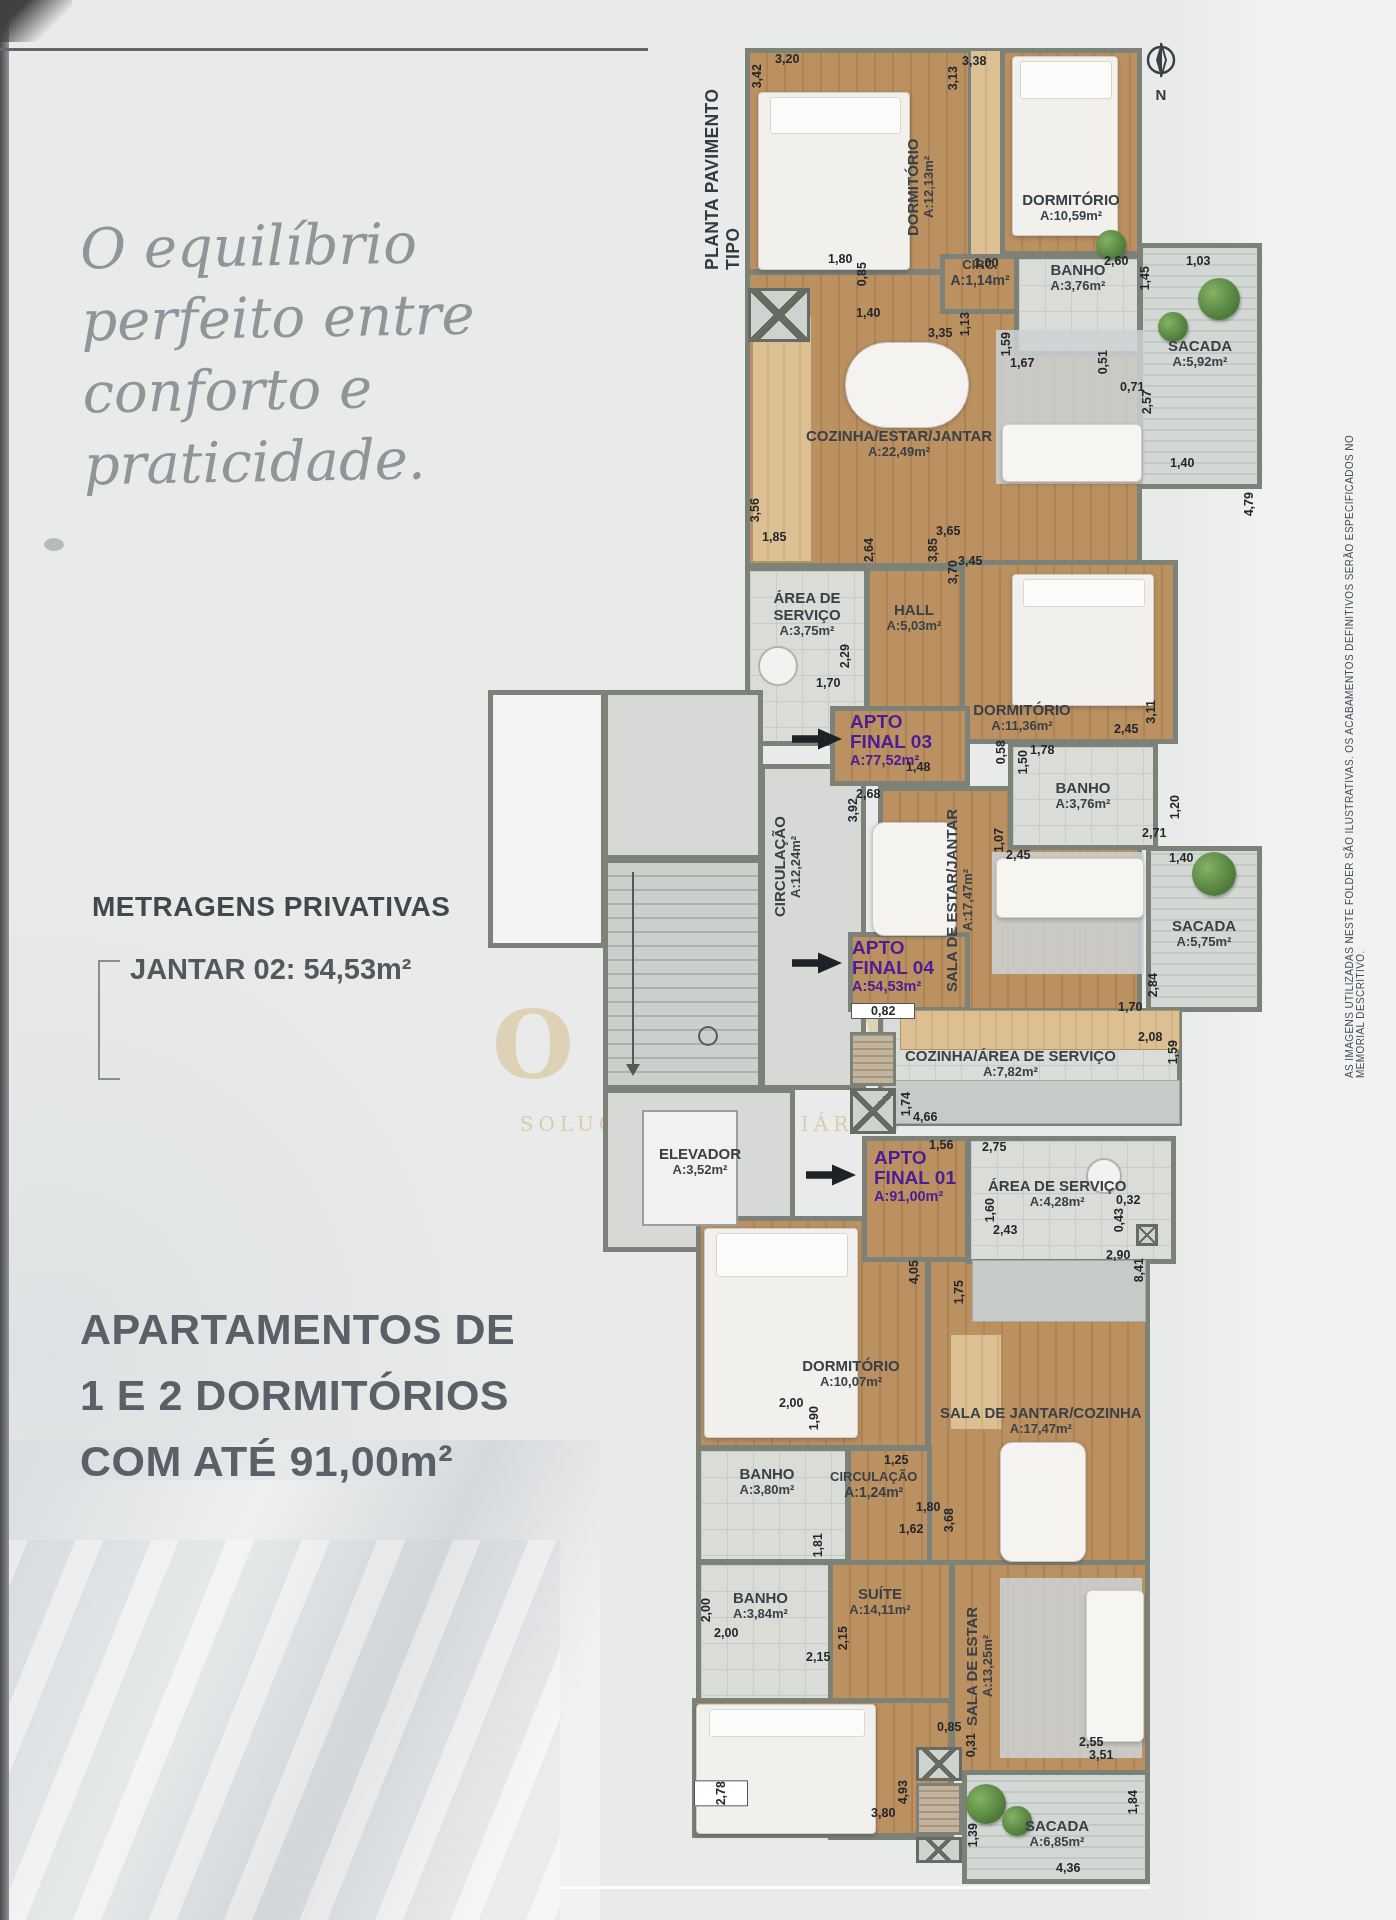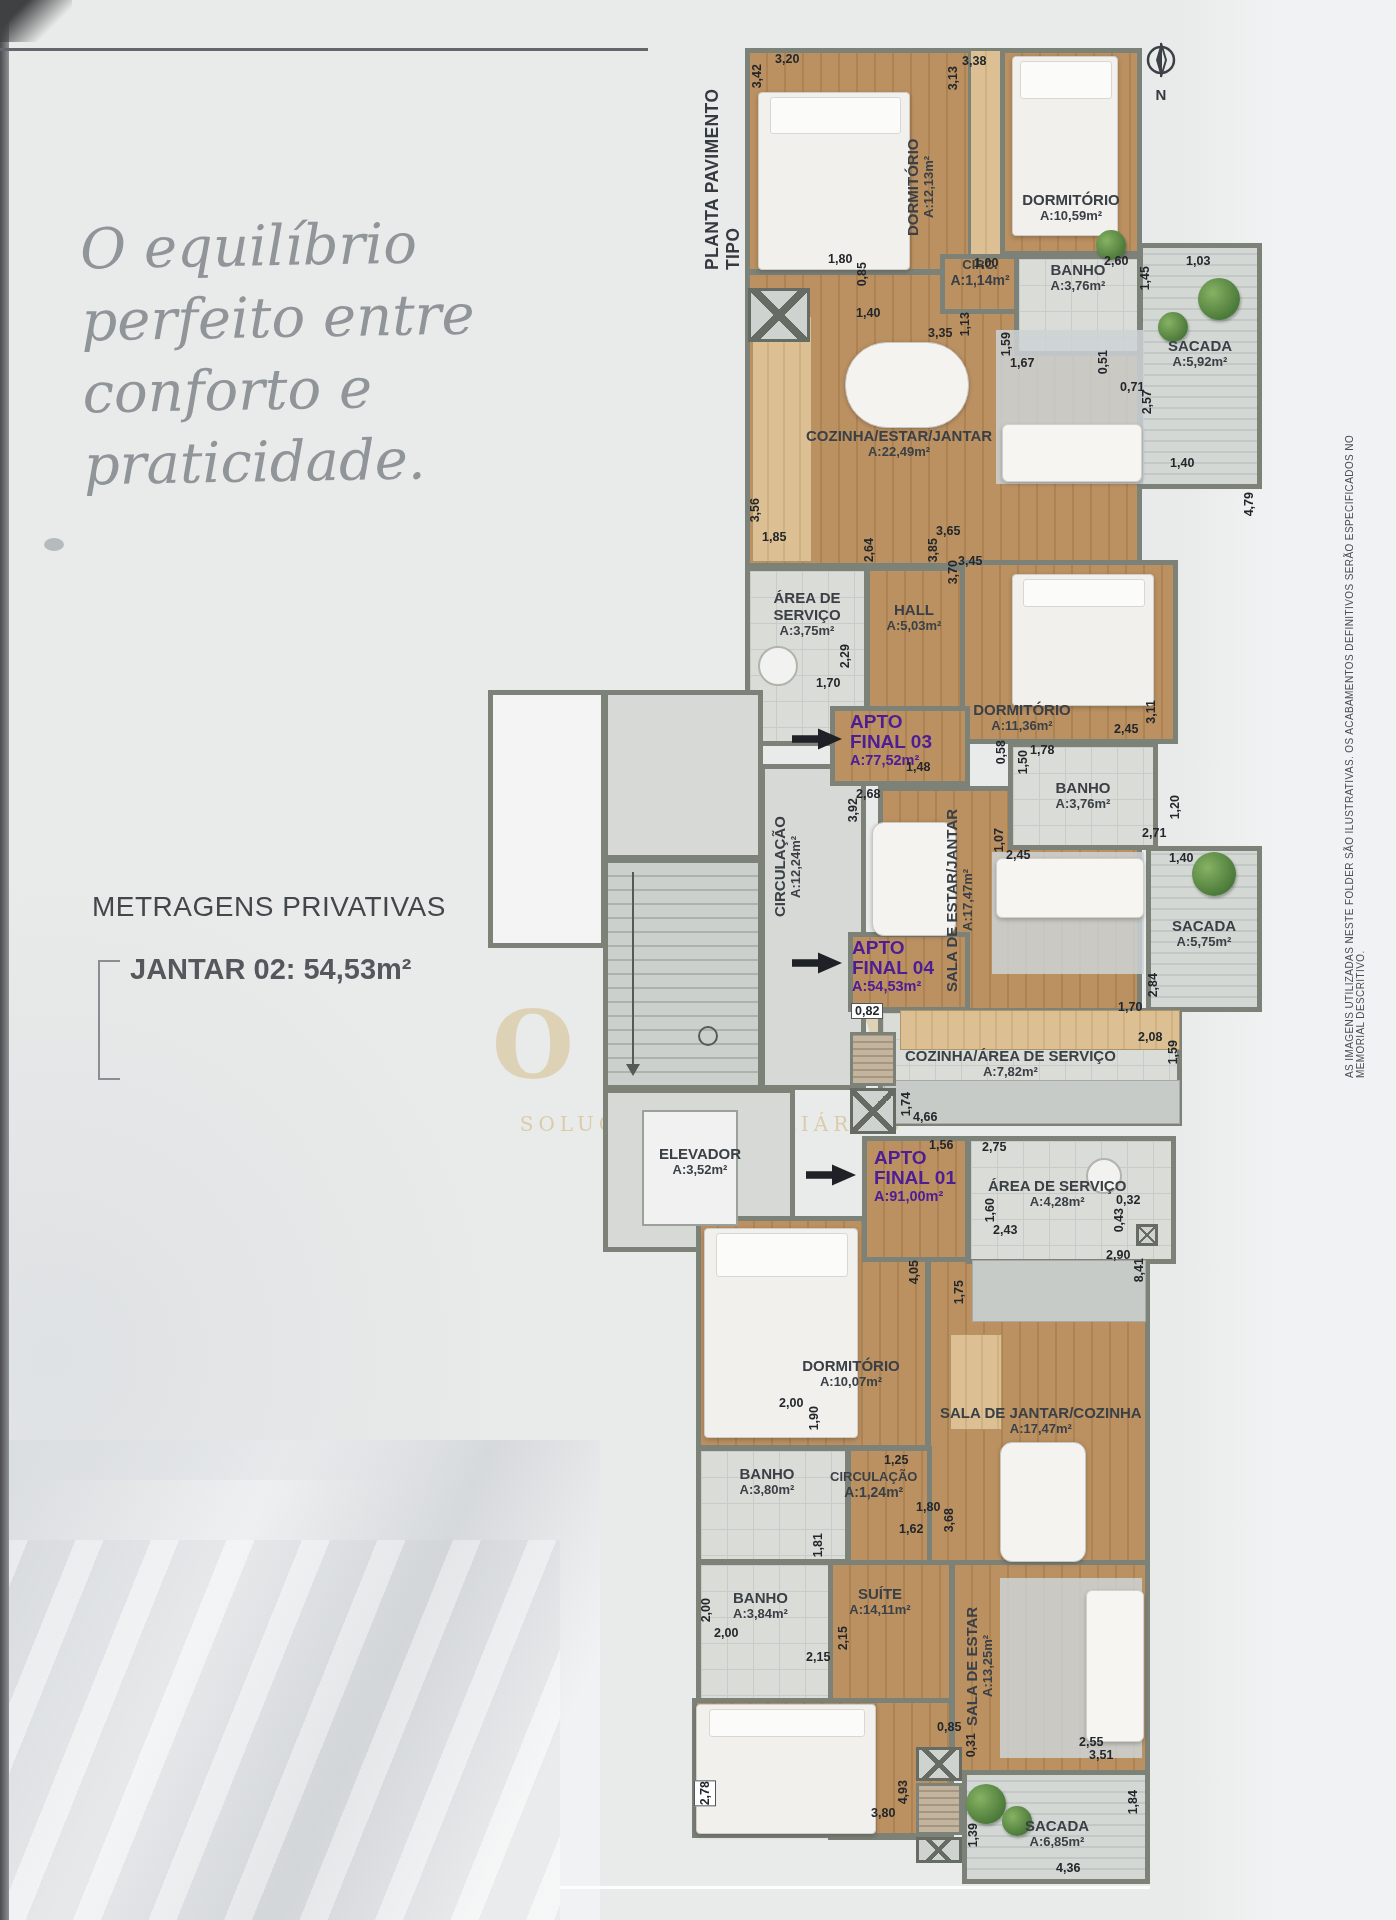--- a/index.html
+++ b/index.html
@@ -18,41 +18,41 @@
   .hallc{background:#d6d9d5}
   .whitefl{background:#f3f4f3}
   .stairsfl{background:repeating-linear-gradient(0deg,#ccd0cc 0 12px,#adb2ad 12px 14px)}
   .rlabel{position:absolute;font-weight:700;color:#3a4046;text-align:center;font-size:15px;line-height:1.12;z-index:30}
   .rlabel .nm{text-transform:uppercase;white-space:nowrap}
   .rlabel .ar{font-size:13px;white-space:nowrap}
   .rlabel.wrap .nm{white-space:normal}
   .rlabel.sm{font-size:13px}.rlabel.sm .ar{font-size:14px}
   .v{writing-mode:vertical-rl;transform:rotate(180deg)}
   .dim{position:absolute;font-size:12.5px;font-weight:700;color:#23272b;z-index:40;white-space:nowrap}
-  .dim.box{background:#fff;border:1px solid #51565a;padding:0 3px}
+  .dim.box{background:#fff;border:1px solid #51565a;padding:0 19px}
   .apt{position:absolute;z-index:36;font-weight:800;color:#4c1d95;font-size:19px;line-height:1.05;width:98px}
   .apt .ar{font-size:14.5px;font-weight:700;margin-top:1px}
   .arrow{position:absolute;z-index:36;background:#1e2226;clip-path:polygon(0 36%,52% 36%,52% 10%,100% 50%,52% 90%,52% 64%,0 64%)}
   .bed{position:absolute;background:#f1f0ed;border:1px solid #cfcdc8;border-radius:4px;box-shadow:0 2px 5px rgba(0,0,0,.22);z-index:20}
   .bed:before{content:"";position:absolute;left:7%;top:4px;width:86%;height:20%;background:#fbfbfa;border:1px solid #d9d7d2;border-radius:3px}
   .tbl{position:absolute;background:#f4f3f0;border:1px solid #c9c7c2;border-radius:12px;box-shadow:0 1px 4px rgba(0,0,0,.25);z-index:20}
   .rug{position:absolute;background:#cdd2d5;z-index:15;opacity:.85}
   .sofa{position:absolute;background:#f6f5f2;border:1px solid #d2d0ca;border-radius:6px;box-shadow:0 2px 4px rgba(0,0,0,.22);z-index:20}
   .plant{position:absolute;border-radius:50%;background:radial-gradient(circle at 35% 35%,#86b263,#4b7939 72%);box-shadow:1px 2px 3px rgba(0,0,0,.3);z-index:26}
   .xbox{position:absolute;box-sizing:border-box;border:3px solid #666c64;background:linear-gradient(45deg,transparent 45%,#666c64 45% 55%,transparent 55%),linear-gradient(135deg,transparent 45%,#666c64 45% 55%,transparent 55%),#cfd3cf;z-index:22}
   .hatch{position:absolute;box-sizing:border-box;border:3px solid #7c8278;background:repeating-linear-gradient(0deg,#c2b49e 0 5px,#a7967e 5px 7px);z-index:22}
   .counter{position:absolute;background:#c7cbc7;border:1px solid #a7aba7;z-index:18}
   .counterw{position:absolute;background:repeating-linear-gradient(90deg,#dcc094 0 14px,#d0b181 14px 16px);border:1px solid #b09465;z-index:18}
   .appl{position:absolute;border-radius:50%;background:#f2f2f0;border:2px solid #b3b3ae;z-index:21}
   .rail{position:absolute;background:#555a55;z-index:23}
   .tri{position:absolute;width:0;height:0;border-left:7px solid transparent;border-right:7px solid transparent;border-top:12px solid #555a55;z-index:23}
   .circ{position:absolute;border:2px solid #555a55;border-radius:50%;z-index:23}
   
   .script{position:absolute;left:82px;top:210px;font-family:"DejaVu Serif",serif;font-style:italic;color:#90959a;font-size:56px;line-height:72px;transform:rotate(-1deg);z-index:6}
-  .mtitle{position:absolute;left:92px;top:891px;font-size:28px;font-weight:400;color:#42474c;letter-spacing:.5px;z-index:6}
+  .mtitle{position:absolute;left:92px;top:891px;font-size:28px;font-weight:700;color:#42474c;letter-spacing:.5px;z-index:6}
   .mitems{position:absolute;left:130px;top:944px;font-size:29px;font-weight:800;color:#54585d;line-height:50px;z-index:6}
   .bracket{position:absolute;left:98px;top:960px;width:20px;height:116px;border-left:2px solid #8a8e92;border-top:2px solid #8a8e92;border-bottom:2px solid #8a8e92;z-index:6}
   .bigline{font-size:43px;font-weight:800;color:#596067;line-height:66px;letter-spacing:.5px}
   .plantitle{position:absolute;left:702px;top:50px;height:220px;font-size:17.5px;font-weight:800;color:#353a40;letter-spacing:.4px;z-index:30}
   .disclaimer{position:absolute;left:1344px;top:418px;height:660px;font-size:10px;color:#4a4f53;letter-spacing:.4px;z-index:30}
   .wmark{position:absolute;color:rgba(197,159,82,.42);font-family:"DejaVu Serif",serif;z-index:6}
   .compass{position:absolute;left:1140px;top:40px;z-index:30;text-align:center;width:42px}
   .compass .n{font-size:15px;font-weight:700;color:#353a40;margin-top:-2px}
 </style>
 </head>
@@ -75,20 +75,25 @@
   <div class="script">
     <div>O equilíbrio</div>
     <div>perfeito entre</div>
     <div>conforto e</div>
     <div>praticidade.</div>
   </div>
   <div class="mtitle">METRAGENS PRIVATIVAS</div>
   <div class="bracket"></div>
   <div class="mitems">
     <div>JANTAR 02:  54,53m²</div>
+  </div>
+  <div class="abs" style="left:80px;top:1296px;z-index:6">
+    <div class="bigline">APARTAMENTOS DE</div>
+    <div class="bigline">1 E 2 DORMITÓRIOS</div>
+    <div class="bigline">COM ATÉ 91,00m²</div>
   </div>
 
   <div class="plantitle v">PLANTA PAVIMENTO TIPO</div>
   <div class="compass">
     <svg width="42" height="44" viewBox="0 0 42 44">
       <circle cx="21" cy="20" r="13" fill="none" stroke="#3c4146" stroke-width="2.5"></circle>
       <path d="M21 3 L26 20 L21 37 Z" fill="none" stroke="#3c4146" stroke-width="2"></path>
       <path d="M21 3 L16 20 L21 37 Z" fill="#3c4146"></path>
     </svg>
     <div class="n">N</div>

